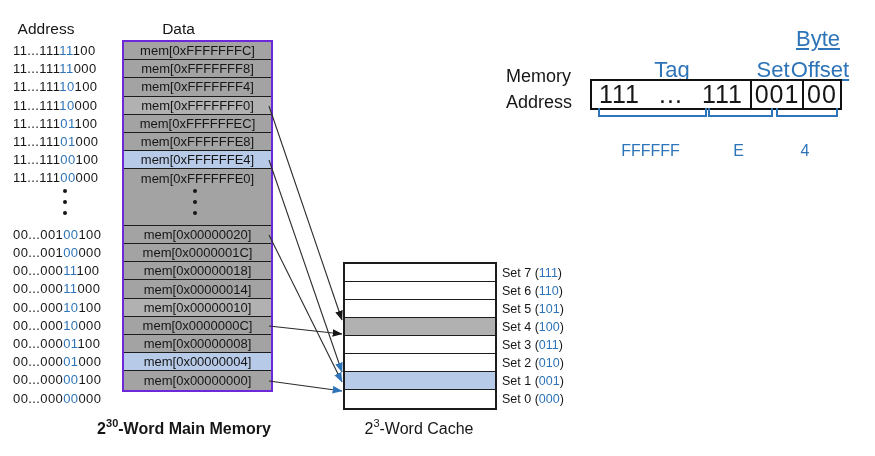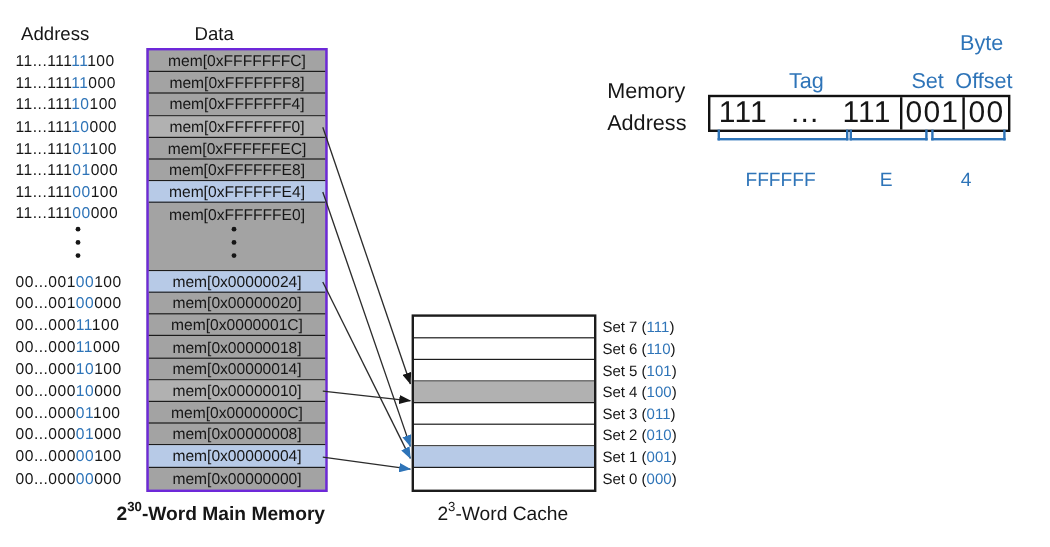--- a/index.html
+++ b/index.html
@@ -39,21 +39,21 @@
   
   #set-col{left:502px;top:264px;}
   .set-row{height:18px;line-height:18px;font-size:12.5px;white-space:pre;}
 
   
   .caption{font-size:16px;}
   .caption sup{font-size:11px;position:relative;top:-1px;}
 
   
   #mem-addr-label{left:506px;top:63px;font-size:18px;line-height:26px;}
-  .field-lbl{font-size:18px;}
+  .field-lbl{font-size:22px;text-decoration:underline;}
   #abox{left:590px;top:79px;width:248px;height:27px;border:2px solid #111;
         display:flex;box-sizing:content-box;background:#fff;}
   .acell{display:flex;align-items:center;justify-content:center;
          font-size:25px;line-height:25px;letter-spacing:1px;}
   #acell-tag{width:158px;justify-content:space-between;padding:0 7px;box-sizing:border-box;}
   #acell-set{width:50px;border-left:2px solid #111;}
   #acell-off{flex:1;border-left:2px solid #111;}
   .bracket{height:7px;border:2px solid #2E74B8;border-top:none;}
   .blabel{font-size:16px;margin-top:24px;}
 </style>
@@ -102,21 +102,20 @@
         <div class="mem-row">mem[0xFFFFFFF8]</div>
         <div class="mem-row">mem[0xFFFFFFF4]</div>
         <div class="mem-row hl-gray">mem[0xFFFFFFF0]</div>
         <div class="mem-row">mem[0xFFFFFFEC]</div>
         <div class="mem-row">mem[0xFFFFFFE8]</div>
         <div class="mem-row hl-blue">mem[0xFFFFFFE4]</div>
         <div class="mem-row">mem[0xFFFFFFE0]</div>
       </div>
     <div id="mem-gap"></div>
     <div id="mem-bottom">
-        <div class="mem-row hl-blue">mem[0x00000024]</div>
         <div class="mem-row">mem[0x00000020]</div>
         <div class="mem-row">mem[0x0000001C]</div>
         <div class="mem-row">mem[0x00000018]</div>
         <div class="mem-row">mem[0x00000014]</div>
         <div class="mem-row hl-gray">mem[0x00000010]</div>
         <div class="mem-row">mem[0x0000000C]</div>
         <div class="mem-row">mem[0x00000008]</div>
         <div class="mem-row hl-blue">mem[0x00000004]</div>
         <div class="mem-row">mem[0x00000000]</div>
       </div>

